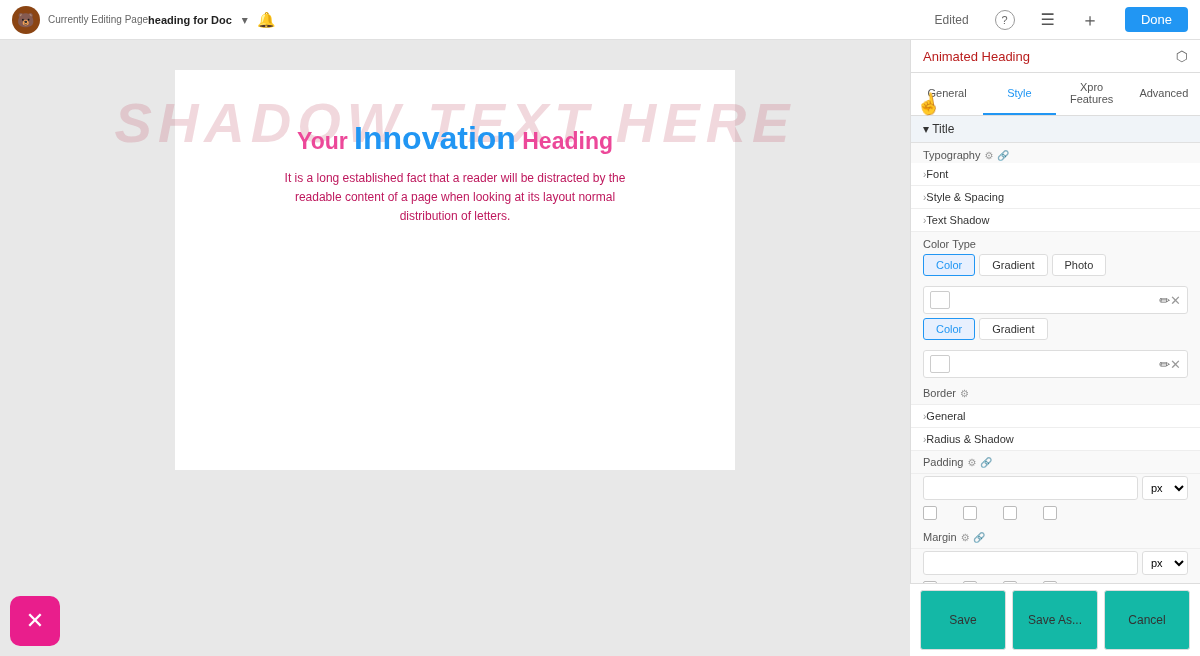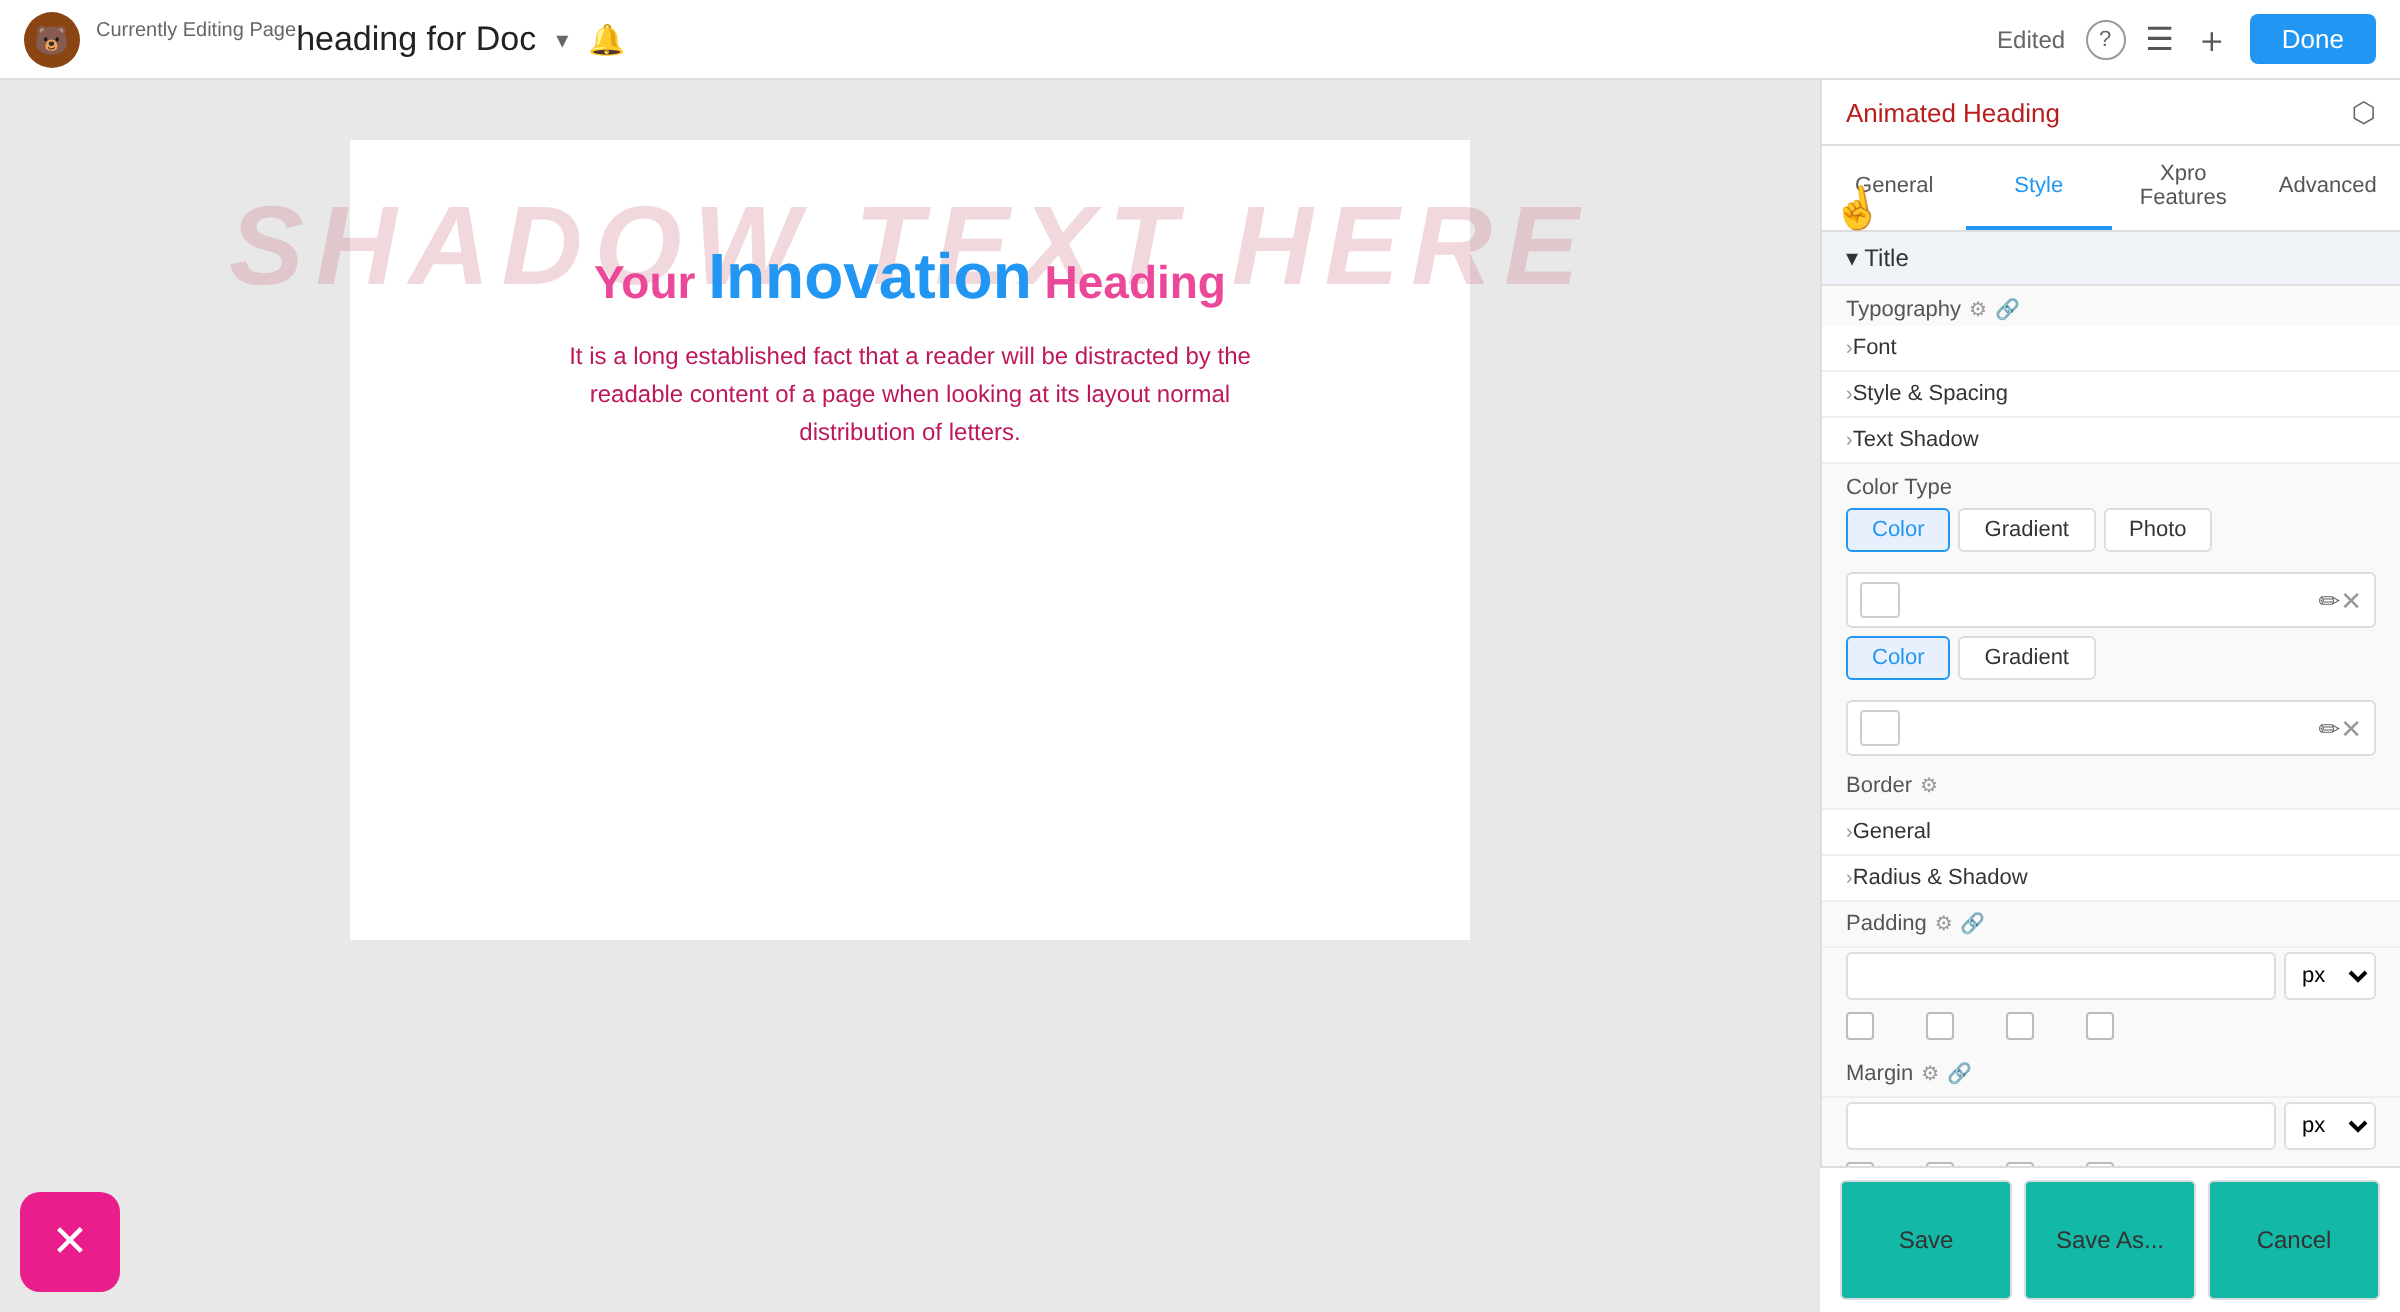--- a/index.html
+++ b/index.html
@@ -13,23 +13,23 @@
       display: flex;
       align-items: center;
       padding: 0 12px;
       gap: 8px;
       z-index: 100;
     }
     .topbar-left { display: flex; align-items: center; gap: 8px; flex: 1; }
     .avatar { width: 28px; height: 28px; border-radius: 50%; background: #8B4513; display: flex; align-items: center; justify-content: center; font-size: 14px; }
     .page-info { display: flex; flex-direction: row; }
     .page-info-top { font-size: 10px; color: #666; }
-    .page-info-bottom { font-size: 17px; font-weight: 400; color: #222; }
+    .page-info-bottom { font-size: 11px; font-weight: 700; color: #222; }
     .chevron-btn { background: none; border: none; cursor: pointer; color: #666; font-size: 12px; padding: 2px; }
-    .topbar-right { display: flex; align-items: center; gap: 10px; }
+    .topbar-right { display: flex; align-items: center; gap: 26px; }
     .edited-label { font-size: 12px; color: #666; }
     .help-btn { width: 20px; height: 20px; border-radius: 50%; border: 1px solid #999; background: none; cursor: pointer; font-size: 11px; color: #666; display: flex; align-items: center; justify-content: center; }
     .list-icon { font-size: 16px; color: #555; cursor: pointer; background: none; border: none; }
     .plus-icon { font-size: 18px; color: #555; cursor: pointer; background: none; border: none; }
     .bell-icon { font-size: 15px; color: #555; cursor: pointer; background: none; border: none; }
     .done-btn { background: #2196F3; color: #fff; border: none; border-radius: 4px; padding: 5px 16px; font-size: 13px; font-weight: 500; cursor: pointer; }
 
     
     #main { display: flex; flex: 1; overflow: hidden; }
 

